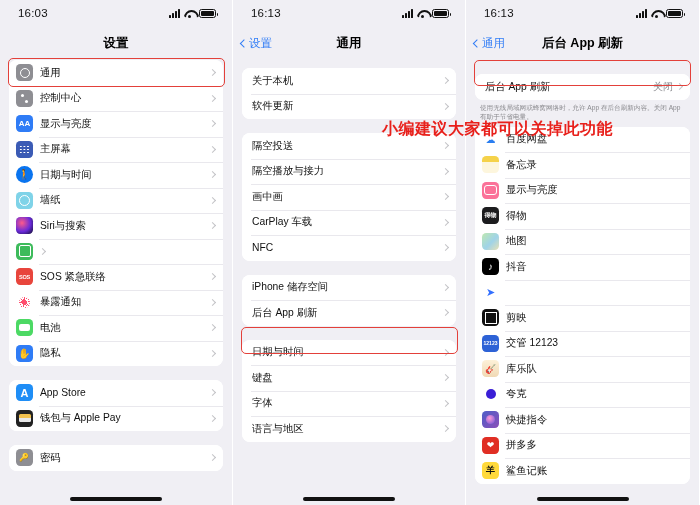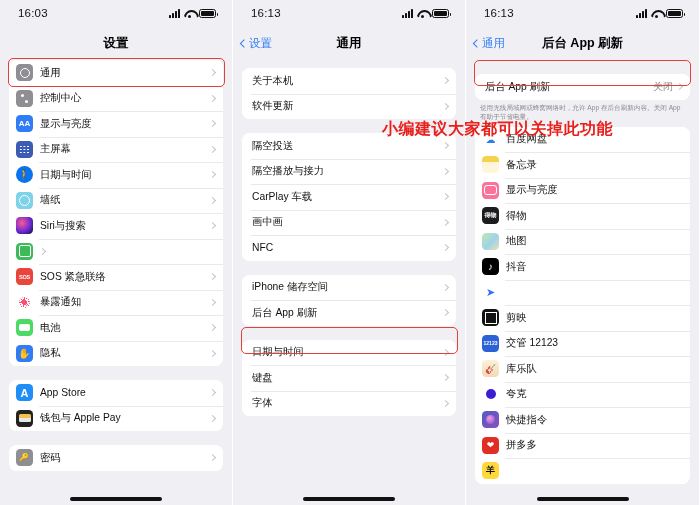--- a/index.html
+++ b/index.html
@@ -380,28 +380,28 @@
       <div class="group">
         <div class="row noicon">
           <span class="label">隔空投送</span>
           <span class="chev"></span>
         </div>
         <div class="row noicon">
           <span class="label">隔空播放与接力</span>
           <span class="chev"></span>
         </div>
         <div class="row noicon">
+          <span class="label">画中画</span>
+          <span class="chev"></span>
+        </div>
+        <div class="row noicon">
           <span class="label">CarPlay 车载</span>
           <span class="chev"></span>
         </div>
         <div class="row noicon">
-          <span class="label">画中画</span>
-          <span class="chev"></span>
-        </div>
-        <div class="row noicon">
           <span class="label">NFC</span>
           <span class="chev"></span>
         </div>
       </div>
 
       <div class="gap-l"></div>
 
       <div class="group">
         <div class="row noicon">
           <span class="label">iPhone 储存空间</span>
@@ -419,20 +419,24 @@
         <div class="row noicon">
           <span class="label">日期与时间</span>
           <span class="chev"></span>
         </div>
         <div class="row noicon">
           <span class="label">键盘</span>
           <span class="chev"></span>
         </div>
         <div class="row noicon">
           <span class="label">字体</span>
+          <span class="chev"></span>
+        </div>
+        <div class="row noicon">
+          <span class="label">语言与地区</span>
           <span class="chev"></span>
         </div>
       </div>
     </div>
 
     <div class="hl" style="left:8px; top:327px; width:217px; height:27px;"></div>
     <div class="home-ind"></div>
   </div>
 
   <div class="phone">
@@ -522,20 +526,21 @@
         <div class="row">
           <span class="ap ap-shortcut"></span>
           <span class="label">快捷指令</span>
         </div>
         <div class="row">
           <span class="ap ap-pdd"></span>
           <span class="label">拼多多</span>
         </div>
         <div class="row">
           <span class="ap ap-shark">羊</span>
+          <span class="label">鲨鱼记账</span>
         </div>
       </div>
     </div>
 
     <div class="hl" style="left:8px; top:60px; width:217px; height:26px;"></div>
     <div class="home-ind"></div>
   </div>
 
 </div>
 

